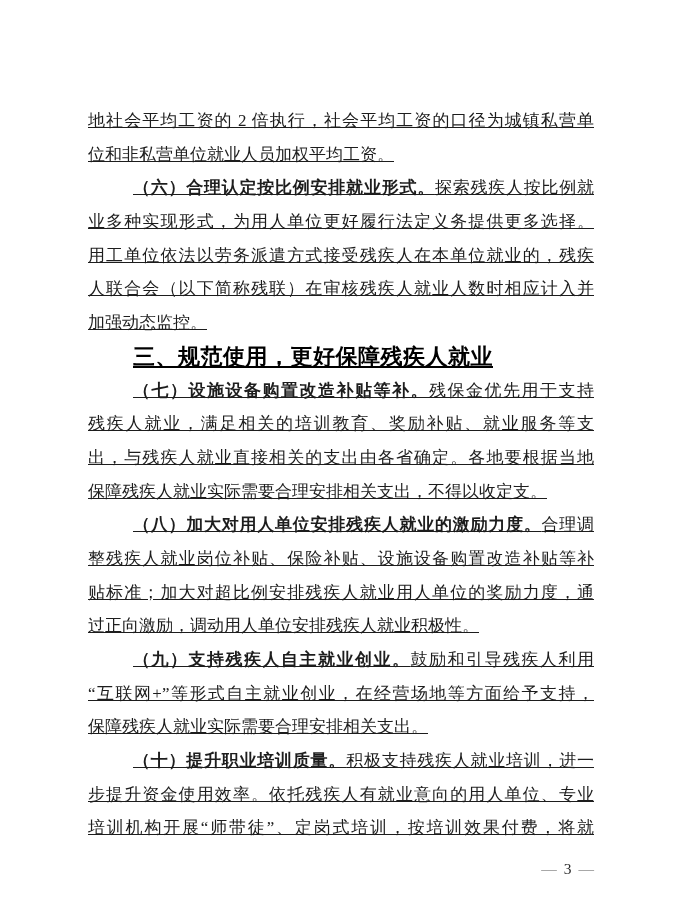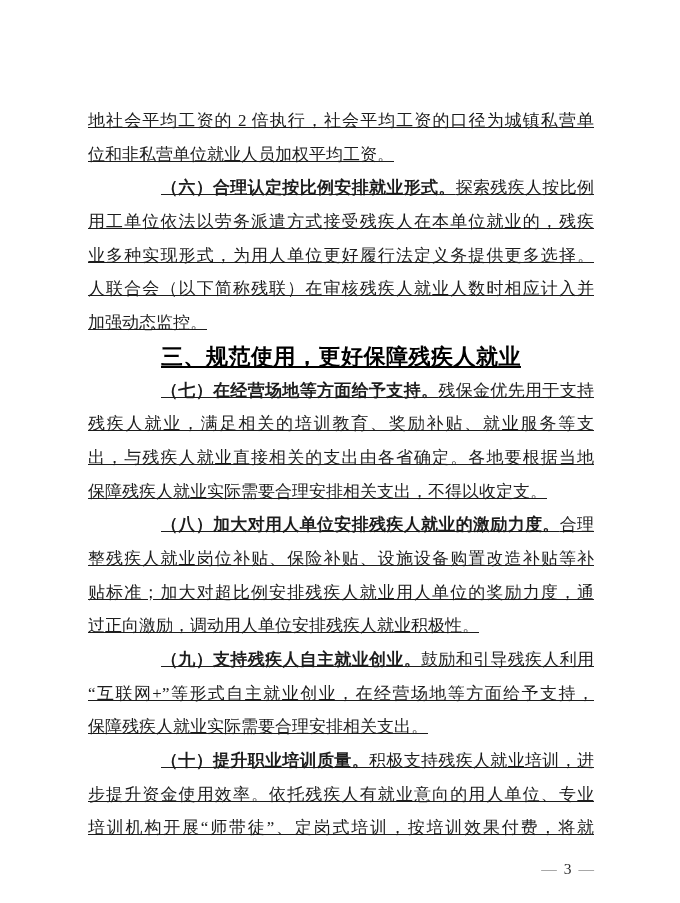--- a/index.html
+++ b/index.html
@@ -46,21 +46,20 @@
     font-size: 22px;
     letter-spacing: 0.5px;
     color: #000000;
   }
   .run {
     font-weight: 400;
     text-decoration: underline;
   }
   .run.bold {
     font-weight: 700;
-    margin-left: 28px;
   }
   .footer {
     margin-top: 14px;
     width: 506px;
     text-align: right;
     font-size: 15.5px;
     line-height: 20px;
     color: #2b2b2b;
   }
   .footer .dash {
@@ -73,26 +72,26 @@
   }
 </style>
 </head>
 <body>
 
 <div class="page">
   <div class="text-lines">
       <div class="line j"><span class="run">地社会平均工资的 2 倍执行，社会平均工资的口径为城镇私营单</span></div>
       <div class="line"><span class="run">位和非私营单位就业人员加权平均工资。</span></div>
       <div class="line j ind"><span class="run bold">（六）合理认定按比例安排就业形式。</span><span class="run">探索残疾人按比例就</span></div>
+      <div class="line j"><span class="run">业多种实现形式，为用人单位更好履行法定义务提供更多选择。</span></div>
       <div class="line j"><span class="run">用工单位依法以劳务派遣方式接受残疾人在本单位就业的，残疾</span></div>
-      <div class="line j"><span class="run">业多种实现形式，为用人单位更好履行法定义务提供更多选择。</span></div>
       <div class="line j"><span class="run">人联合会（以下简称残联）在审核残疾人就业人数时相应计入并</span></div>
       <div class="line"><span class="run">加强动态监控。</span></div>
       <div class="line ind head"><span class="run bold">三、规范使用，更好保障残疾人就业</span></div>
-      <div class="line j ind"><span class="run bold">（七）在经营场地等方面给予支持。</span><span class="run">残保金优先用于支持</span></div>
+      <div class="line j ind"><span class="run bold">（七）设施设备购置改造补贴等补。</span><span class="run">残保金优先用于支持</span></div>
       <div class="line j"><span class="run">残疾人就业，满足相关的培训教育、奖励补贴、就业服务等支</span></div>
       <div class="line j"><span class="run">出，与残疾人就业直接相关的支出由各省确定。各地要根据当地</span></div>
       <div class="line"><span class="run">保障残疾人就业实际需要合理安排相关支出，不得以收定支。</span></div>
       <div class="line j ind"><span class="run bold">（八）加大对用人单位安排残疾人就业的激励力度。</span><span class="run">合理调</span></div>
       <div class="line j"><span class="run">整残疾人就业岗位补贴、保险补贴、设施设备购置改造补贴等补</span></div>
       <div class="line j"><span class="run">贴标准；加大对超比例安排残疾人就业用人单位的奖励力度，通</span></div>
       <div class="line"><span class="run">过正向激励，调动用人单位安排残疾人就业积极性。</span></div>
       <div class="line j ind"><span class="run bold">（九）支持残疾人自主就业创业。</span><span class="run">鼓励和引导残疾人利用</span></div>
       <div class="line j"><span class="run">“互联网+”等形式自主就业创业，在经营场地等方面给予支持，</span></div>
       <div class="line"><span class="run">保障残疾人就业实际需要合理安排相关支出。</span></div>

